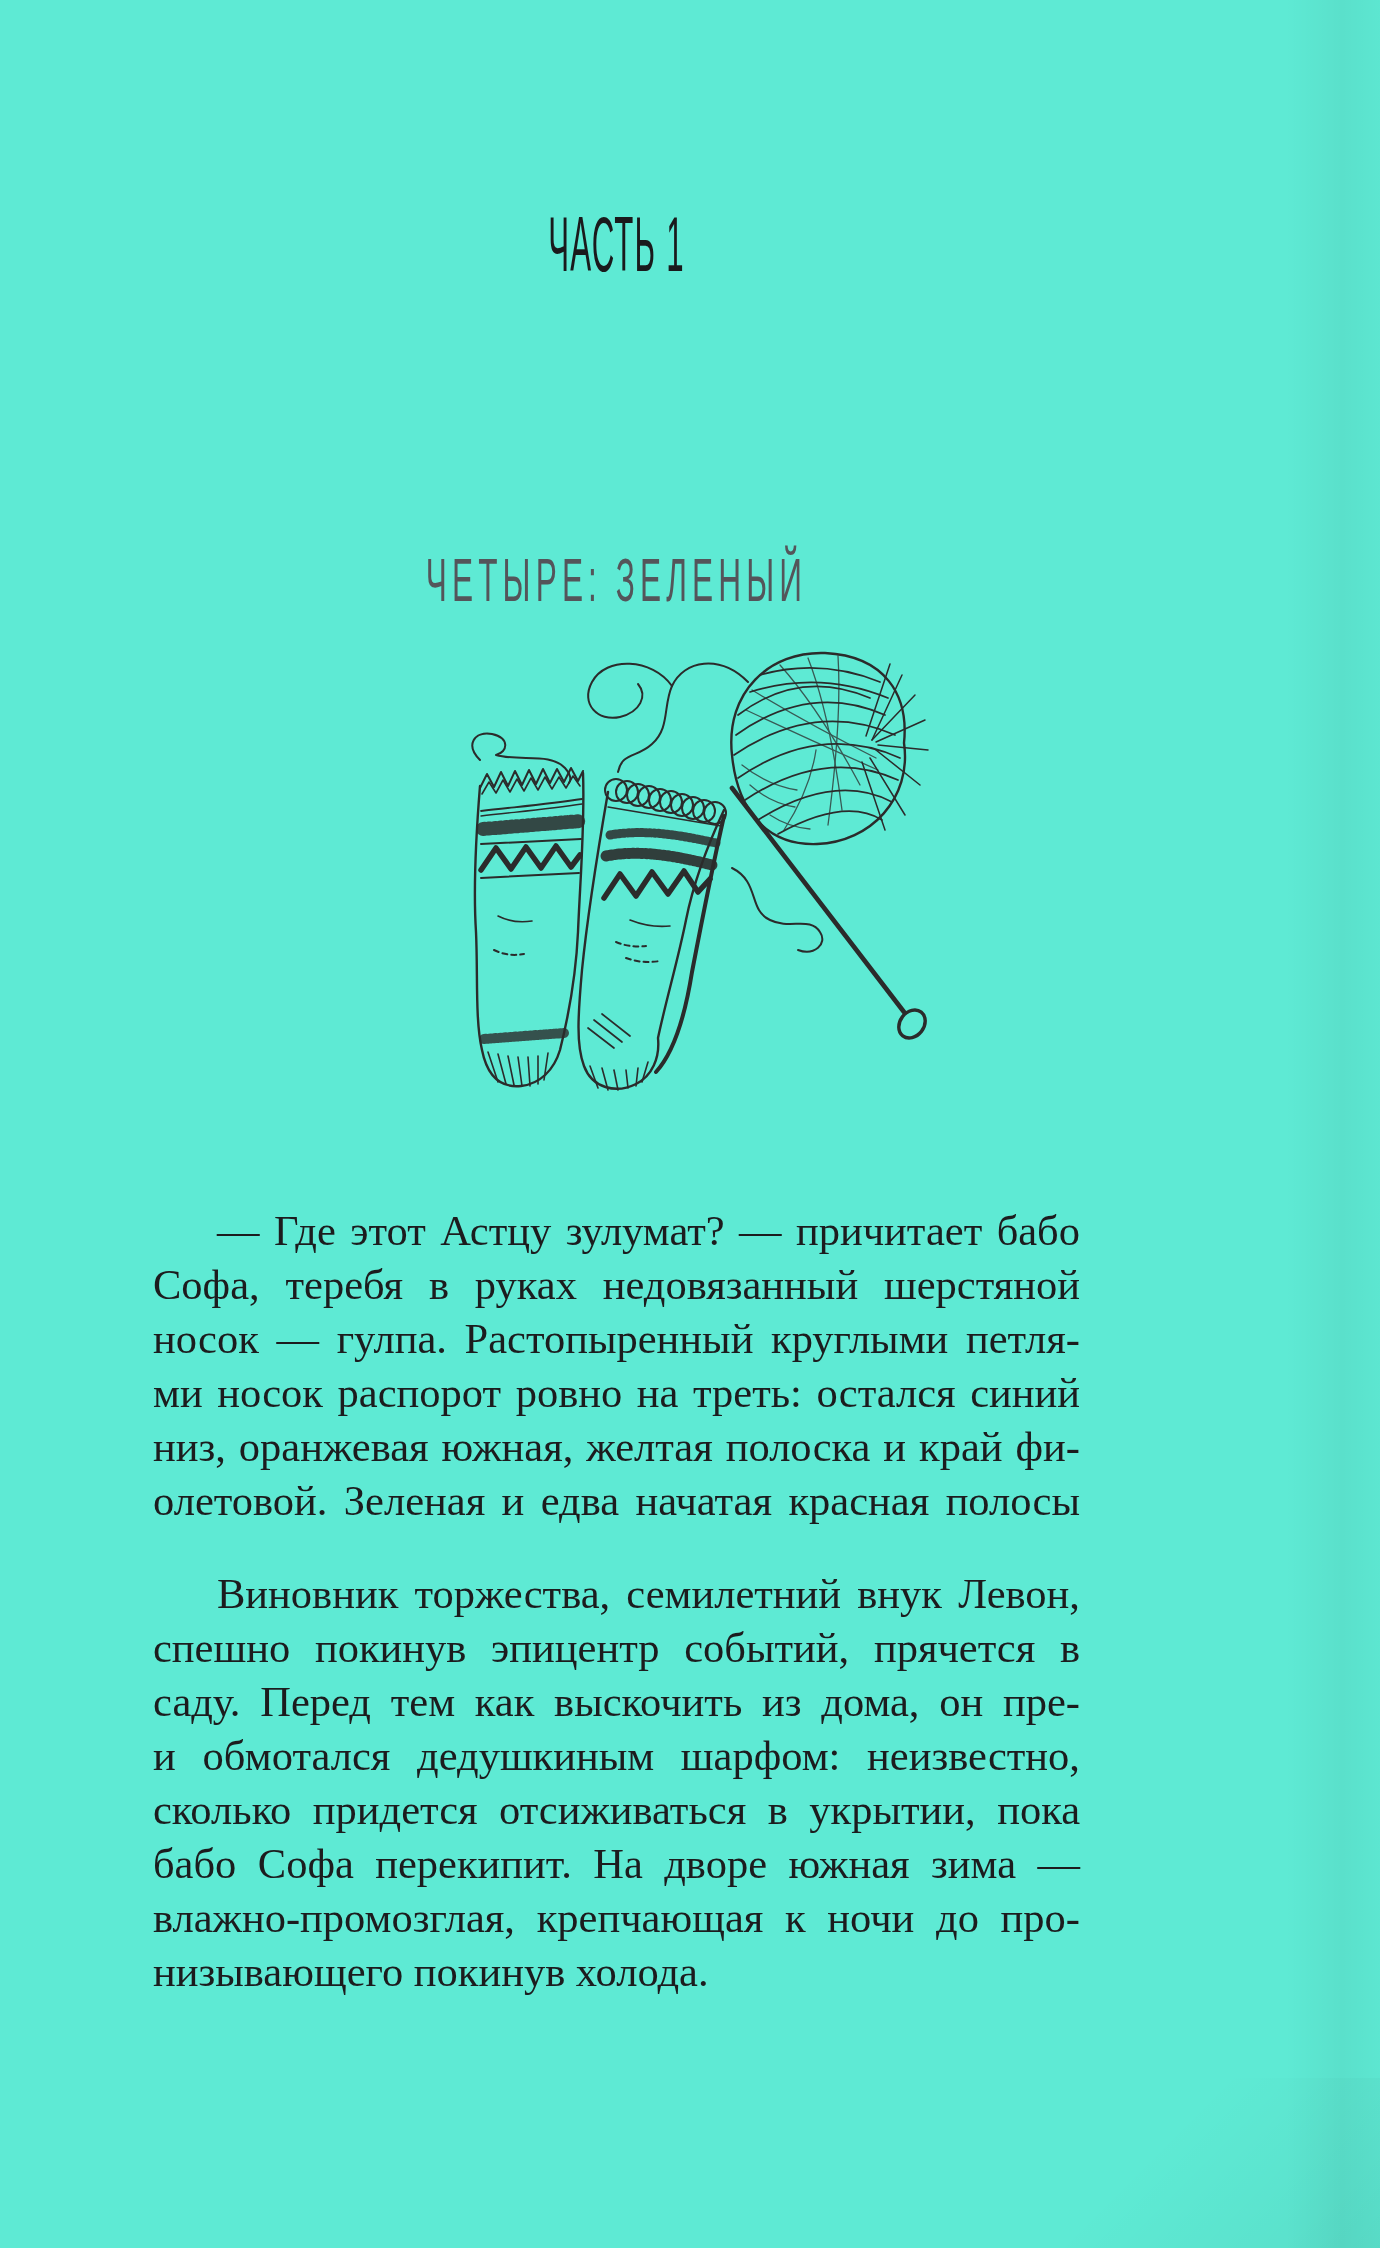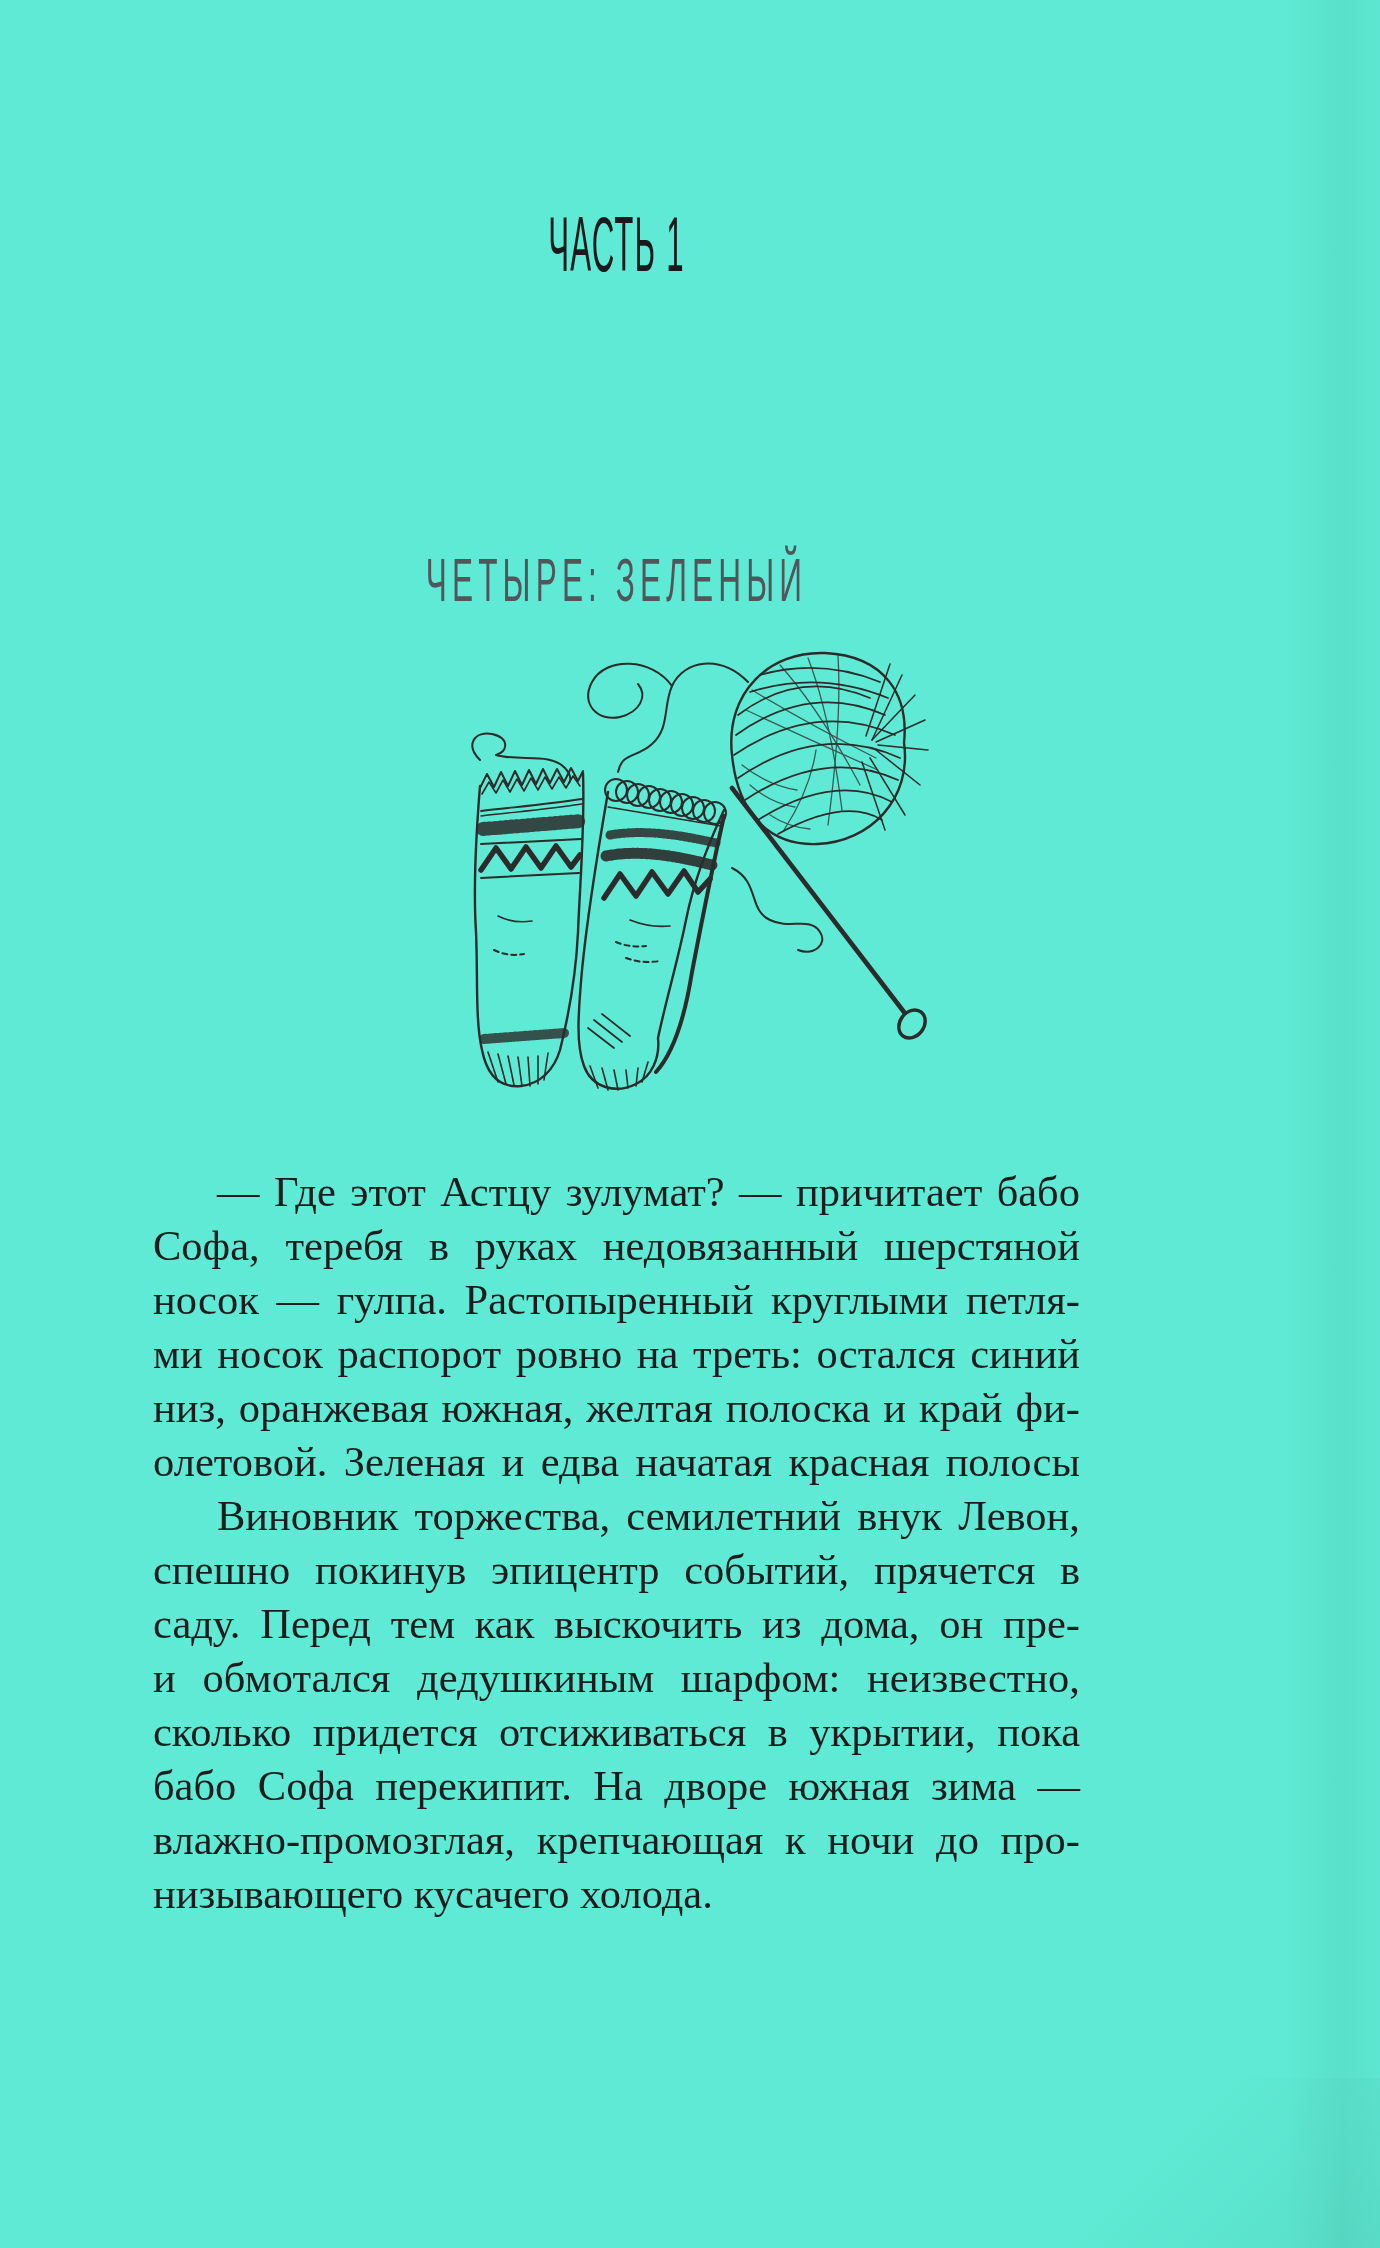--- a/index.html
+++ b/index.html
@@ -39,21 +39,21 @@
   }
   .illustration svg{display:block;width:100%;height:100%;}
   .textblock{
     position:absolute;left:153px;top:1165px;width:927px;
     font-size:42.5px;line-height:54px;color:#1c1c1e;
   }
   .tline{
     text-align:justify;text-align-last:justify;
     height:54px;overflow:visible;white-space:normal;
   }
-  .tline.indent{padding-left:64px;}
+  .tline.indent{padding-left:64px;margin-top:39px;}
   .tline.last{text-align-last:left;}
   .ink{stroke:#2b2b2b;fill:none;stroke-linecap:round;stroke-linejoin:round;}
 </style>
 </head>
 <body>
 
 <div id="page">
 
   <div class="part-heading">ЧАСТЬ 1</div>
 
@@ -180,18 +180,18 @@
     <div class="tline">ми носок распорот ровно на треть: остался синий</div>
     <div class="tline">низ, оранжевая южная, желтая полоска и край фи-</div>
     <div class="tline">олетовой. Зеленая и едва начатая красная полосы</div>
     <div class="tline indent">Виновник торжества, семилетний внук Левон,</div>
     <div class="tline">спешно покинув эпицентр событий, прячется в</div>
     <div class="tline">саду. Перед тем как выскочить из дома, он пре-</div>
     <div class="tline">и обмотался дедушкиным шарфом: неизвестно,</div>
     <div class="tline">сколько придется отсиживаться в укрытии, пока</div>
     <div class="tline">бабо Софа перекипит. На дворе южная зима —</div>
     <div class="tline">влажно-промозглая, крепчающая к ночи до про-</div>
-    <div class="tline last">низывающего кусачего холода.</div>
+    <div class="tline last">низывающего покинув холода.</div>
   </div>
 
   <div class="edge-shade"></div>
   <div class="corner-shade"></div>
 </div>
 
 </body></html>

